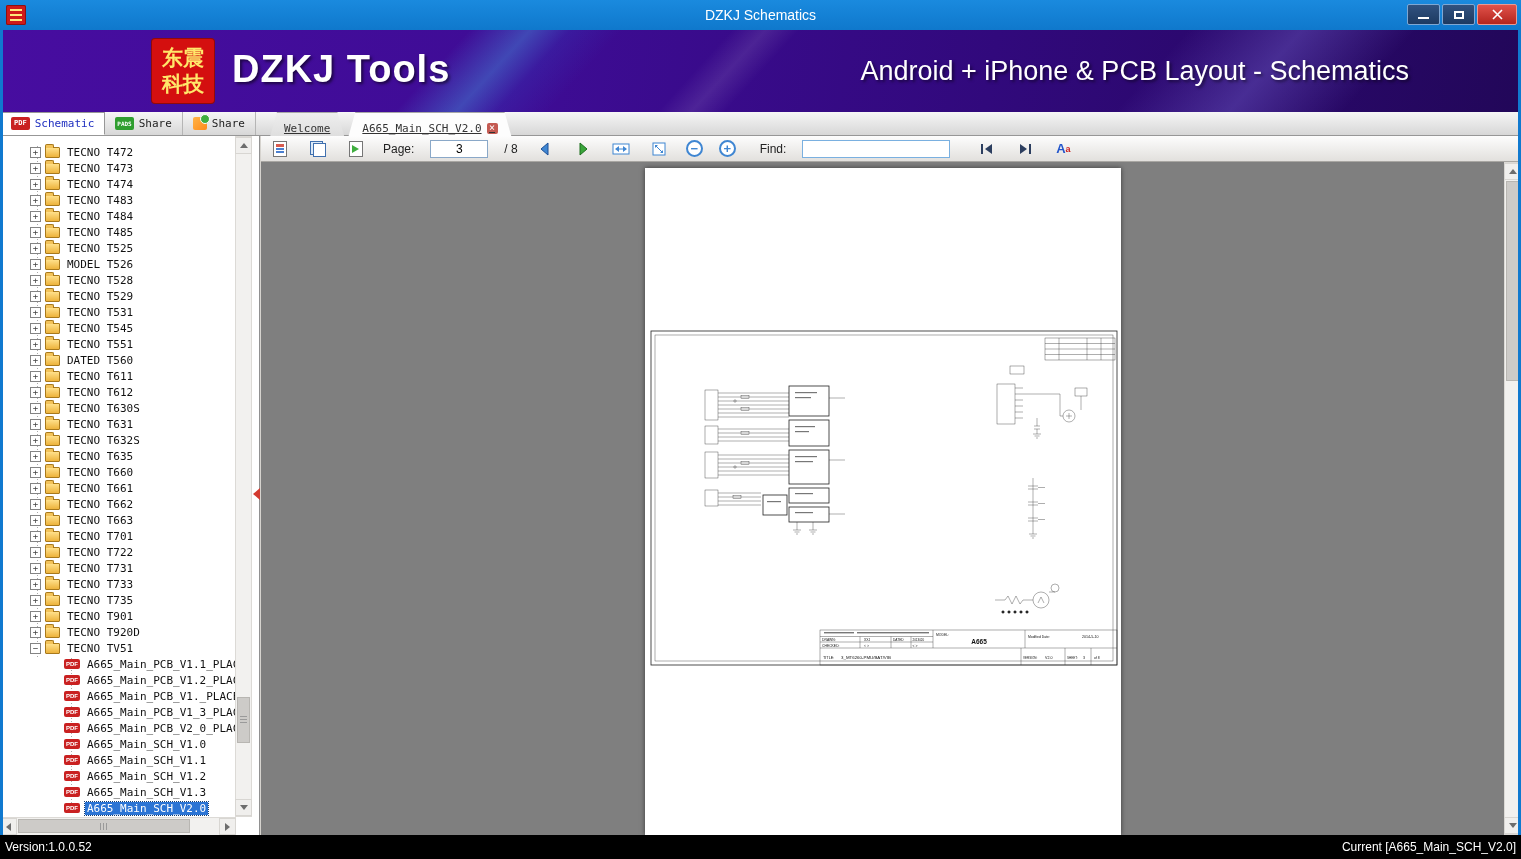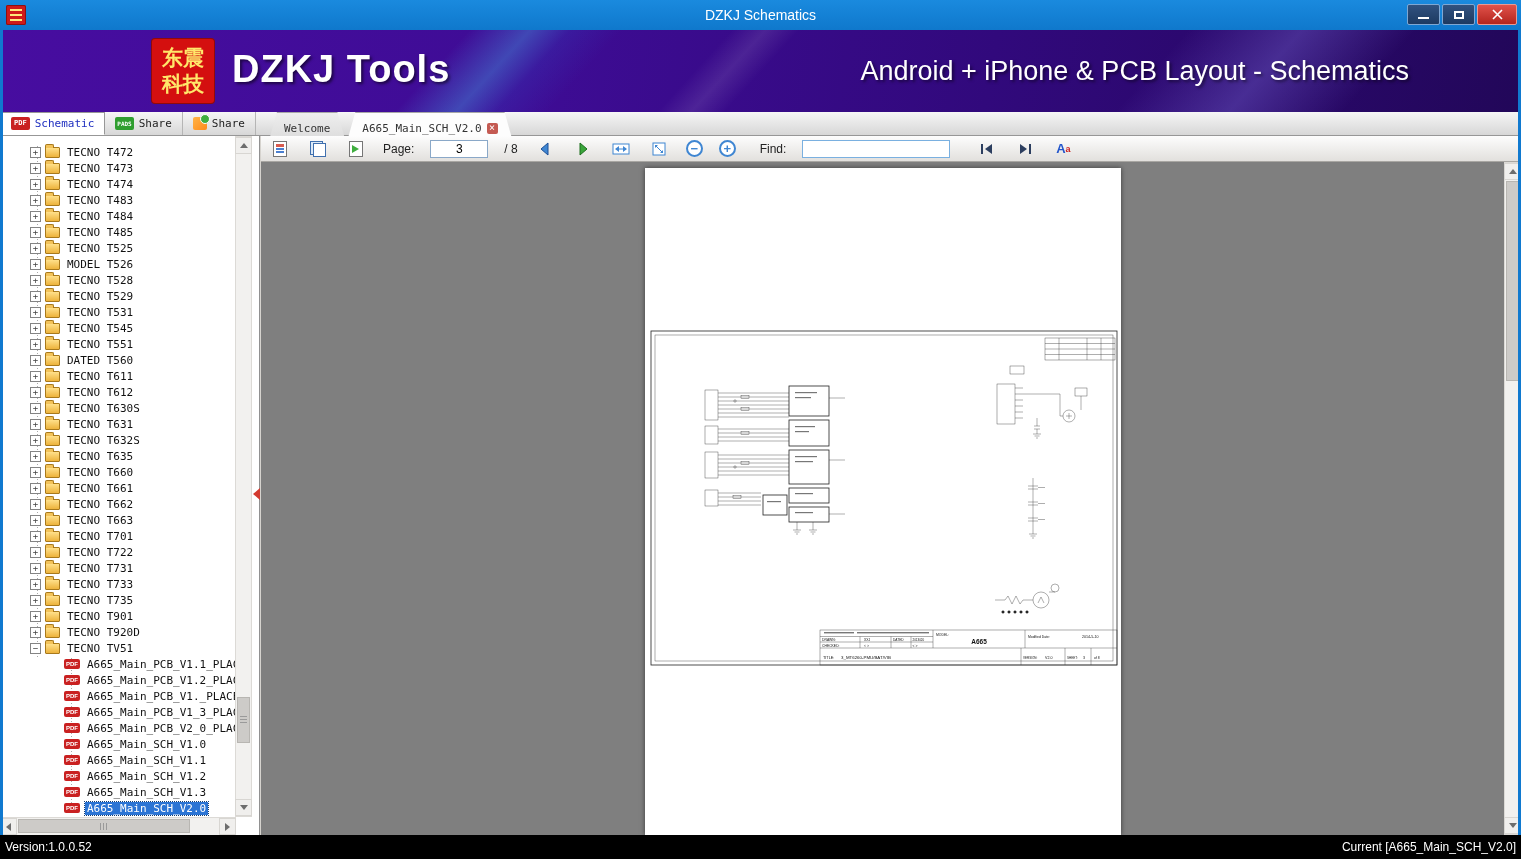--- a/index.html
+++ b/index.html
@@ -38,21 +38,21 @@
   .tabstrip { position:absolute; left:0; top:112px; width:100%; height:24px; background:linear-gradient(#f6f6f6,#d7d7d7); border-bottom:1px solid #979797; display:flex; align-items:stretch; }
   .ribbon-tabs { display:flex; }
   .ribbon-tab { display:flex; align-items:center; gap:5px; padding:0 10px; font-family:"DejaVu Sans Mono",monospace; font-size:11px; color:#222; border-right:1px solid #b5b5b5; cursor:pointer; }
   .ribbon-tab.active { background:#ffffff; color:#1f2fc0; border:1px solid #979797; border-bottom:1px solid #fff; }
   .icon-pdf { background:#c92121; color:#fff; font-size:7px; font-weight:bold; padding:3px 3px; border-radius:2px; line-height:7px; }
   .icon-pads { background:#2f9e2f; color:#fff; font-size:6px; font-weight:bold; padding:3px 2px; border-radius:2px; line-height:7px; }
   .icon-share { width:14px; height:13px; background:linear-gradient(135deg,#ffb347,#ff8c1a); border-radius:2px; position:relative; }
   .icon-share::after { content:''; position:absolute; right:-3px; top:-3px; width:8px; height:8px; border-radius:50%; background:#3fae3f; border:1px solid #fff; }
   .doc-tabs { display:flex; margin-left:12px; align-items:stretch; }
   .doc-tab { position:relative; display:flex; align-items:center; gap:5px; padding:16px 16px; font-family:"DejaVu Sans Mono",monospace; font-size:11px; color:#333; cursor:pointer;
-    clip-path:polygon(9px 0, calc(100% - 9px) 0, 100% 100%, 0 100%); background:linear-gradient(#efefef,#d9d9d9); box-shadow:inset 0 0 0 1px #a8a8a8; }
+    clip-path:polygon(9px 0, calc(100% - 9px) 0, 100% 100%, 0 100%); background:linear-gradient(#efefef,#d9d9d9); box-shadow:inset 0 0 0 1px #a8a8a8;text-decoration:underline; }
   .doc-tab.active { background:#fdfdfd; }
   .doc-tab-close { display:inline-flex; width:11px; height:11px; background:#c45a52; color:#fff; font-size:10px; line-height:10px; align-items:center; justify-content:center; border-radius:2px; cursor:pointer; }
 
   
   .sidebar { position:absolute; left:0; top:136px; width:260px; height:699px; background:#fff; border-right:1px solid #919191; }
   .tree { position:absolute; left:0; top:0; width:236px; height:681px; overflow:hidden; padding-top:8px; }
   .guide { position:absolute; width:1px; background-image:repeating-linear-gradient(to bottom,#aaa 0 1px,transparent 1px 3px); }
   .gv1 { left:37px; top:10px; height:512px; }
   .gv2 { left:71px; top:522px; height:148px; }
   .tree-row { height:16px; display:flex; align-items:center; white-space:nowrap; cursor:pointer; position:relative; }

